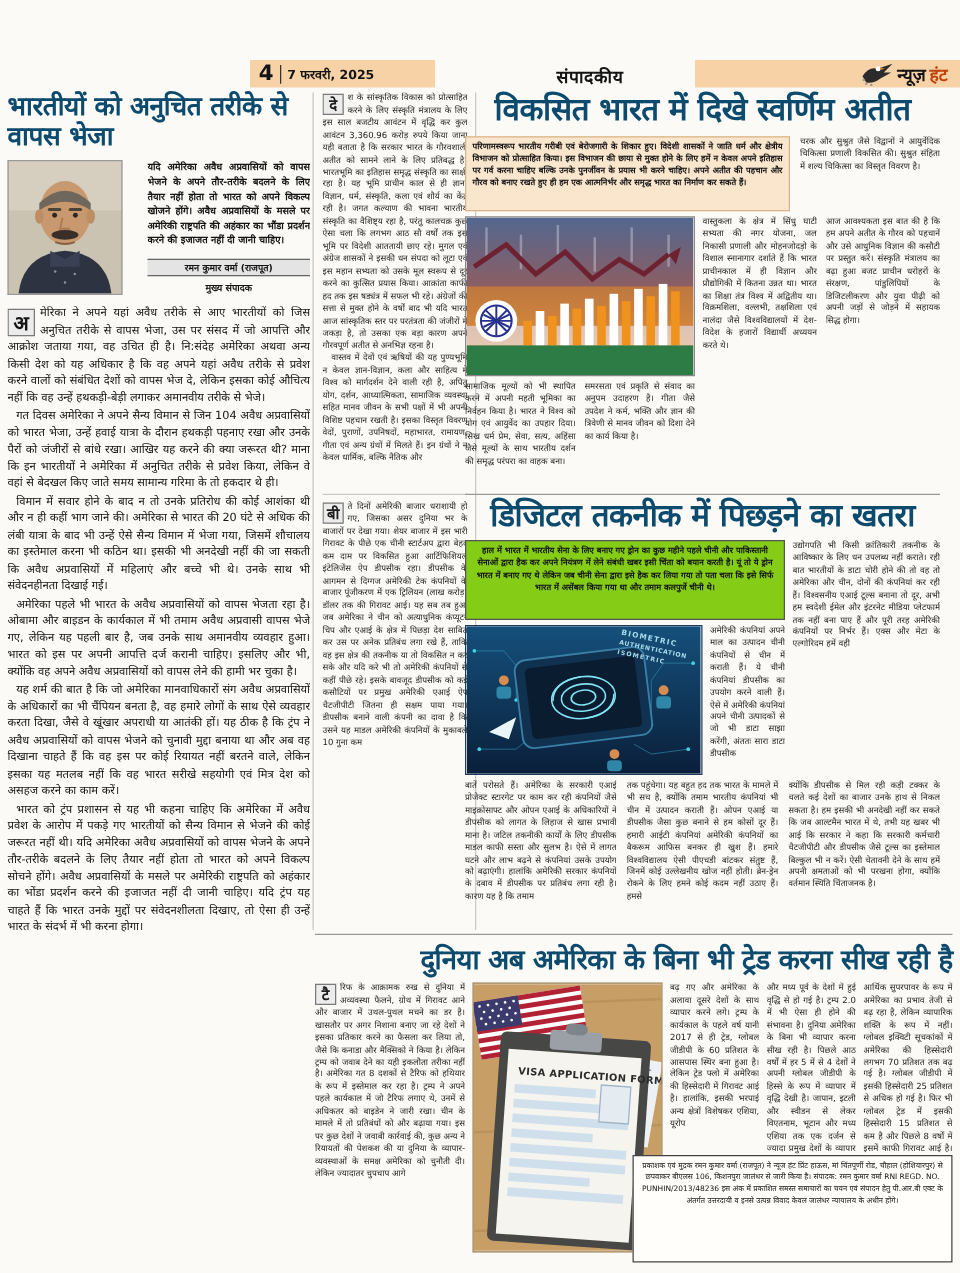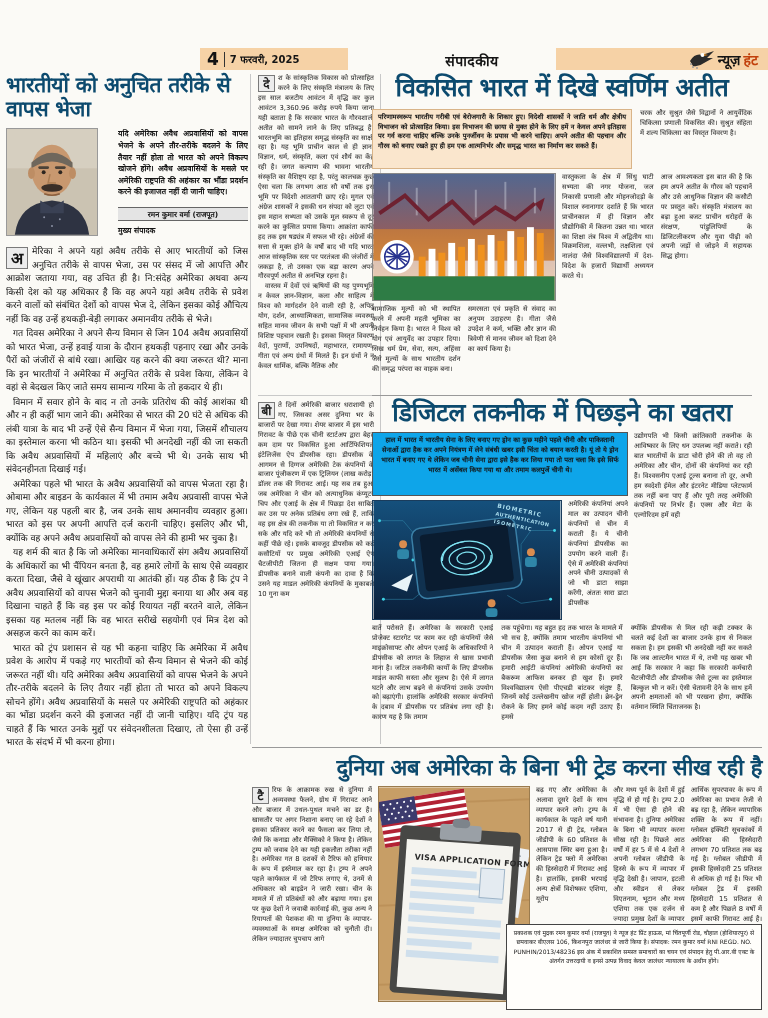--- a/index.html
+++ b/index.html
@@ -31,21 +31,21 @@
   .vline { position:absolute; top:74px; width:1px; background:#c8c8c8; height:670px; }
   
   .art1 { position:absolute; left:6px; top:74px; width:242px; }
   .art1 h1 { font-size:21px; line-height:1.13; letter-spacing:-.3px; }
   .a1-top { display:flex; gap:20px; margin-top:7px; }
   .portrait { width:92px; height:108px; flex:none; border:1px solid #999; background:#cbc3b3; }
   .quote-wrap { flex:1; }
   .quote { font-size:7.7px; font-weight:bold; line-height:1.5; text-align:justify; height:76px; overflow:hidden; }
   .byline { margin-top:3px; background:#e4e4e4; border-top:1px solid #666; border-bottom:1px solid #666;
     font-size:7.4px; font-weight:bold; text-align:center; padding:1px 0; }
-  .role { font-size:7.6px; font-weight:bold; text-align:left; margin-top:4px; }
+  .role { font-size:7.6px; font-weight:bold; text-align:center; margin-top:4px; }
   .a1-body { margin-top:9px; height:700px; overflow:hidden; }
   .a1-body p { font-size:9px; line-height:1.5; text-align:justify; margin-bottom:1px; }
   .a1-body .dropcap { width:22px; height:22px; font-size:16px; line-height:21px; margin:2px 4px 0 0; }
   
   .mid-col { position:absolute; left:252px; top:74px; width:128px; height:671px; padding:0 6px; }
   .lead-sec { height:316px; overflow:hidden; }
   .lead-sec2 { height:343px; overflow:hidden; border-top:1px solid #c9c9c9; margin-top:5px; padding-top:5px; }
   
   .right-col { position:absolute; left:372px; top:74px; width:380px; height:671px; }
   .art2 { position:relative; height:319px; }
@@ -54,21 +54,21 @@
     border:1px solid #d9b488; padding:3px 5px; font-size:6.6px; font-weight:bold; line-height:1.45;
     text-align:justify; overflow:hidden; }
   .a2-rtop { position:absolute; left:268px; top:35px; width:112px; height:60px; }
   .a2-img { position:absolute; left:0; top:99px; width:184px; height:128px; border:1px solid #888; }
   .a2-rcols { position:absolute; left:190px; top:99px; width:190px; height:217px; display:flex; gap:7px; }
   .a2-rcols > div { flex:1; }
   .a2-below { position:absolute; left:0; top:231px; width:184px; height:85px; display:flex; gap:7px; }
   .a2-below > div { flex:1; }
   .art3 { position:relative; height:350px; border-top:1px solid #999; margin-top:2px; padding-top:3px; }
   .a3-box { position:absolute; left:0; top:36px; width:256px; height:64px; border:1.5px solid #555;
-    background:#0ea5e9; padding:3px 5px; font-size:6.6px; font-weight:bold; line-height:1.5;
+    background:#84cc16; padding:3px 5px; font-size:6.6px; font-weight:bold; line-height:1.5;
     text-align:center; overflow:hidden; }
   .a3-rcol { position:absolute; left:262px; top:36px; width:118px; height:188px; }
   .a3-img { position:absolute; left:0; top:104px; width:190px; height:120px; border:1px solid #1a3c5c; }
   .a3-side { position:absolute; left:196px; top:104px; width:60px; height:120px; }
   .a3-bottom { position:absolute; left:0; top:228px; width:380px; height:118px; display:flex; gap:8px; }
   .a3-bottom > div { flex:1; }
   
   .art4 { position:absolute; left:252px; top:747px; width:510px; height:266px; border-top:1px solid #999; padding-top:3px; }
   .art4 h2 { font-size:22px; text-align:right; padding-left:66px; letter-spacing:-.4px; }
   .a4-row { position:relative; display:flex; gap:6px; margin-top:5px; height:230px; }

